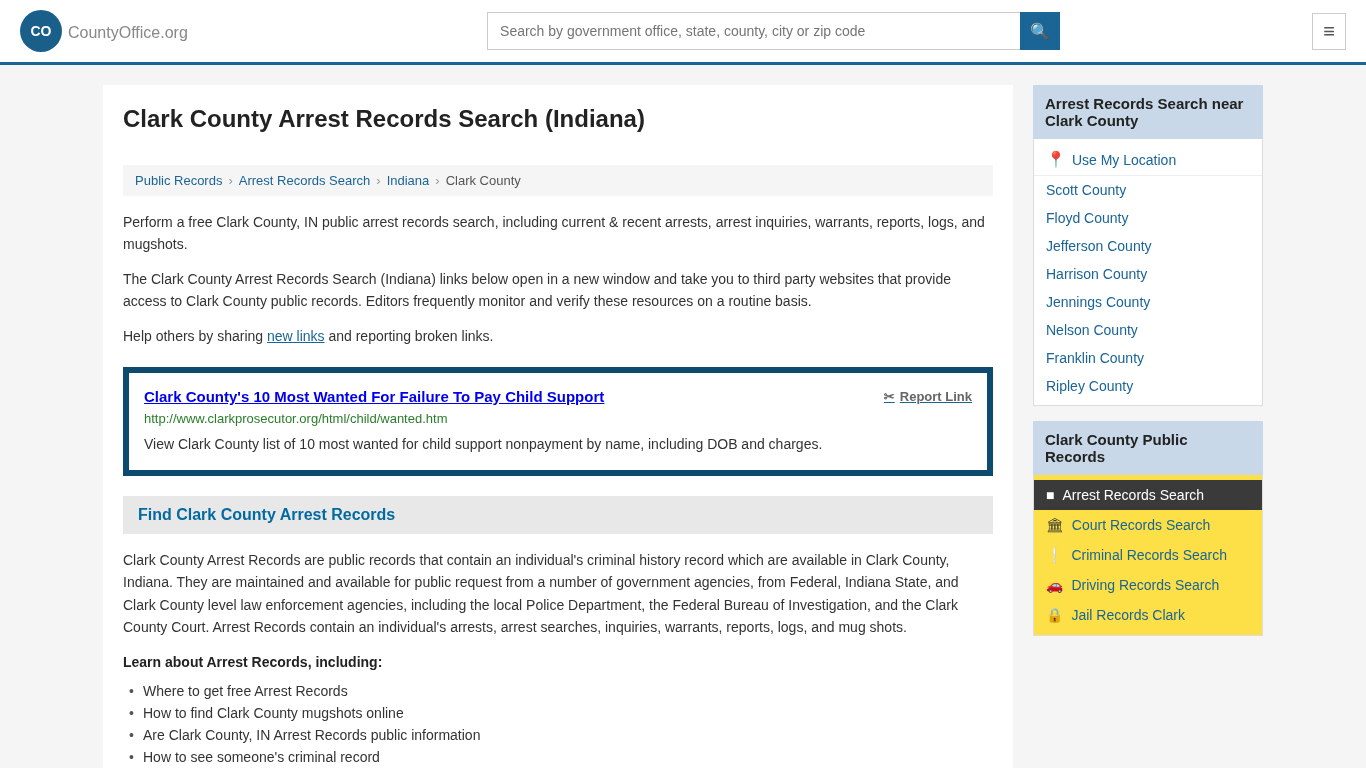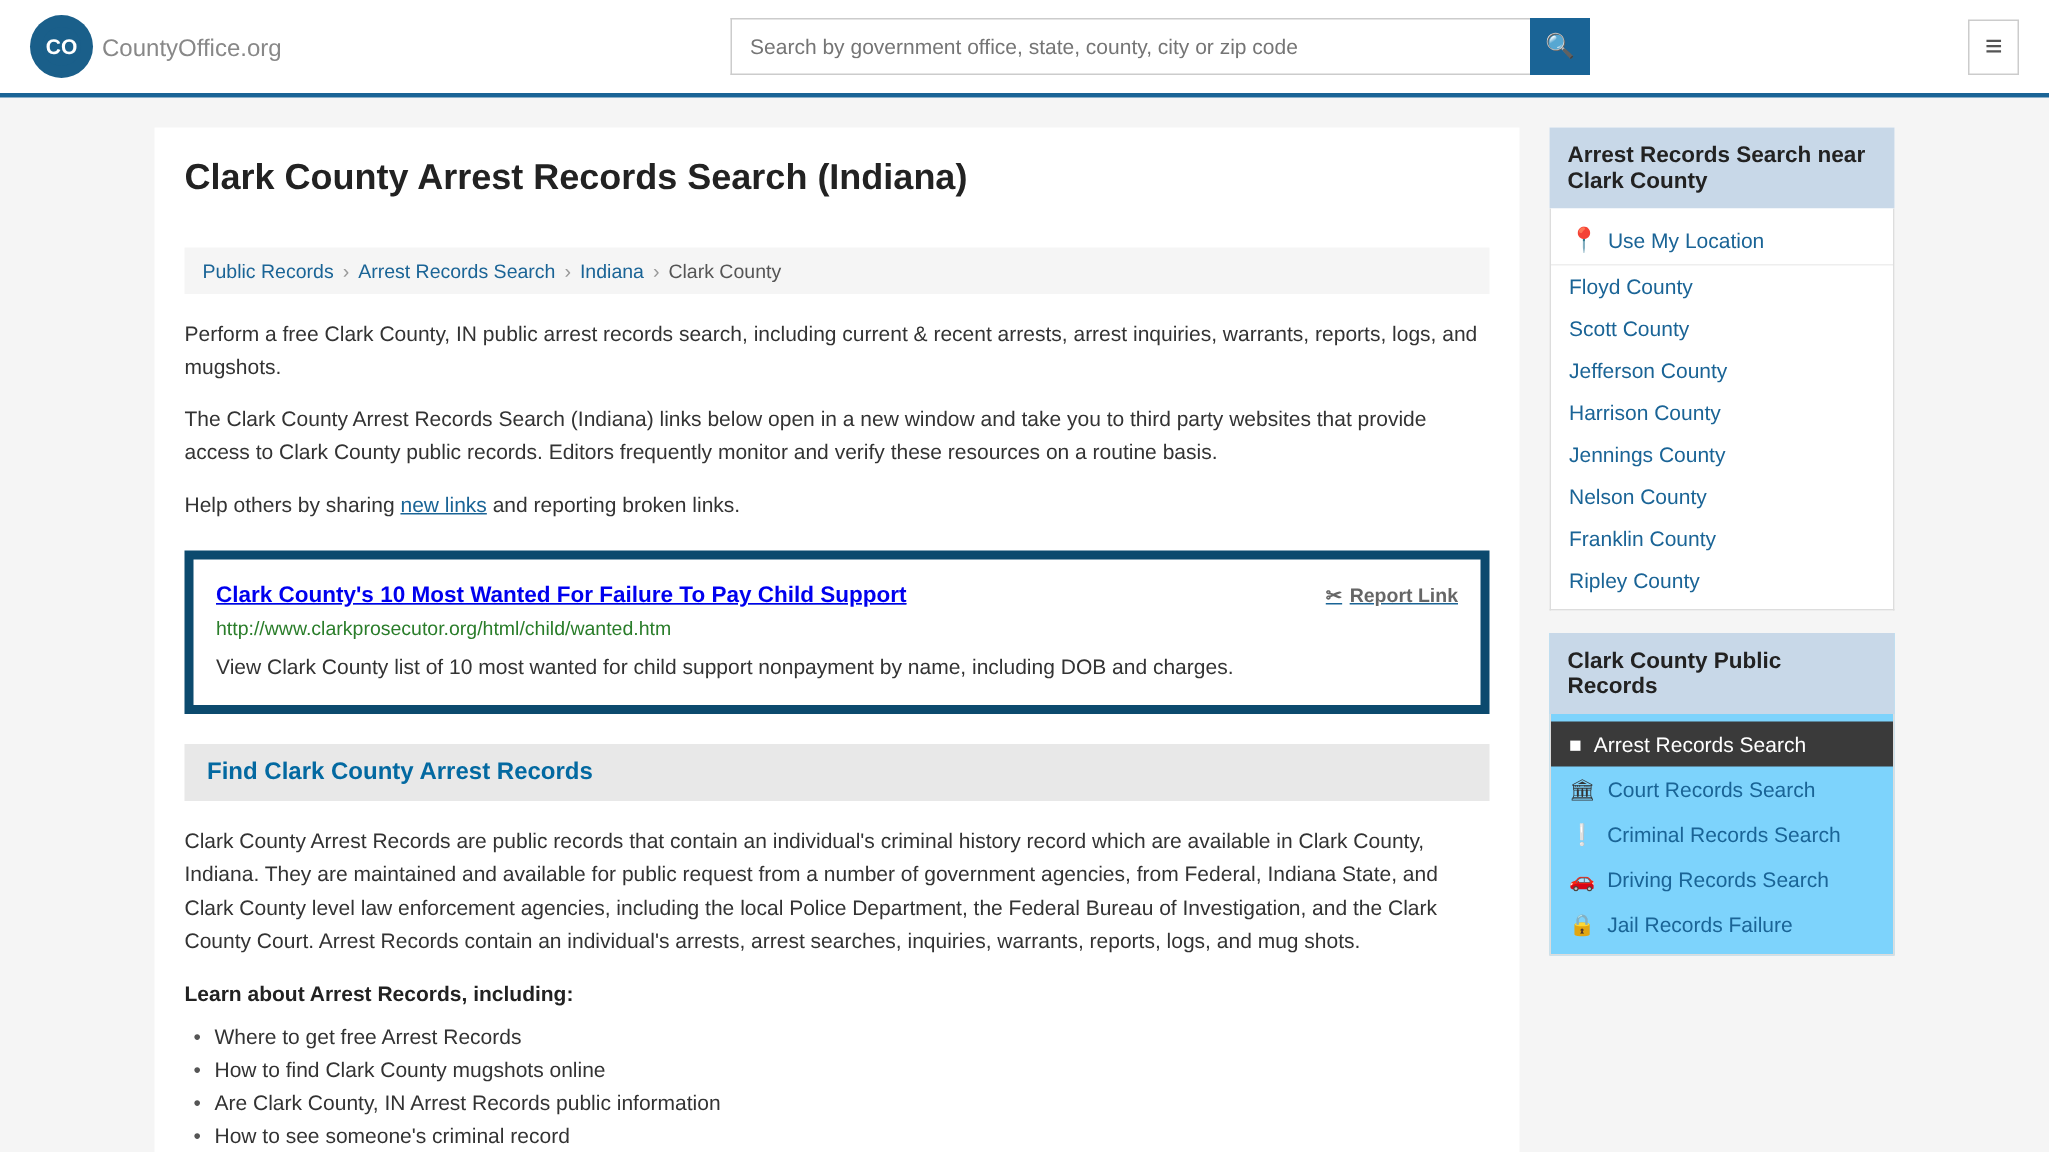--- a/index.html
+++ b/index.html
@@ -240,21 +240,21 @@
       padding: 8px 12px;
       border-bottom: 1px solid #eee;
     }
     .location-pin {
       color: #1a5f8a;
       font-size: 16px;
     }
 
     
     .pr-sidebar-section {
-      background: #7dd3fc;
+      background: #fde047;
     }
     .pr-sidebar-header {
       background: #c8d8e8;
       padding: 10px 12px;
       font-size: 15px;
       font-weight: bold;
       color: #222;
     }
     .pr-list {
       list-style: none;
@@ -363,22 +363,22 @@
 
   <aside class="sidebar">
 
     <div class="sidebar-section">
       <div class="sidebar-header">Arrest Records Search near Clark County</div>
       <ul class="sidebar-list">
         <li class="use-location-item">
           <span class="location-pin">📍</span>
           <a href="#">Use My Location</a>
         </li>
+        <li><a href="#">Scott County</a></li>
         <li><a href="#">Floyd County</a></li>
-        <li><a href="#">Scott County</a></li>
         <li><a href="#">Jefferson County</a></li>
         <li><a href="#">Harrison County</a></li>
         <li><a href="#">Jennings County</a></li>
         <li><a href="#">Nelson County</a></li>
         <li><a href="#">Franklin County</a></li>
         <li><a href="#">Ripley County</a></li>
       </ul>
     </div>
 
     <div class="pr-sidebar-section">
@@ -395,19 +395,19 @@
           <li>
             <span class="pr-icon">❕</span>
             <a href="#">Criminal Records Search</a>
           </li>
           <li>
             <span class="pr-icon">🚗</span>
             <a href="#">Driving Records Search</a>
           </li>
           <li>
             <span class="pr-icon">🔒</span>
-            <a href="#">Jail Records Failure</a>
+            <a href="#">Jail Records Clark</a>
           </li>
         </ul>
     </div>
 
   </aside>
 </div>
 
 </body></html>

